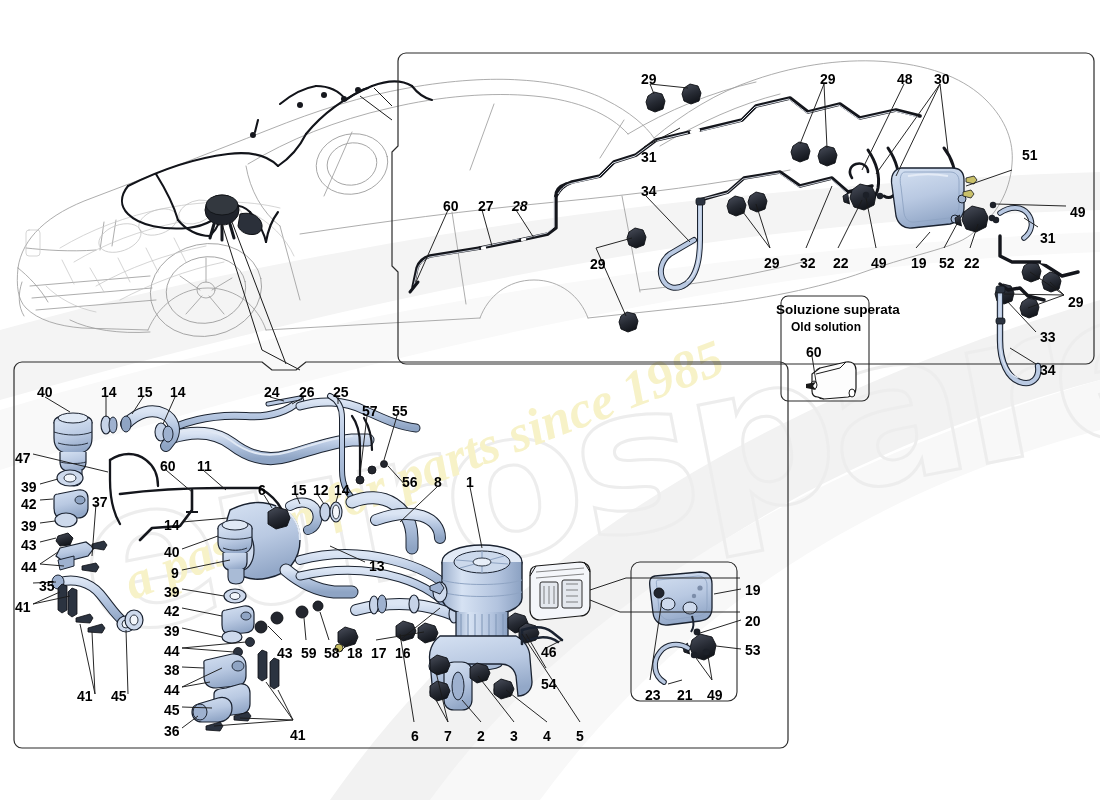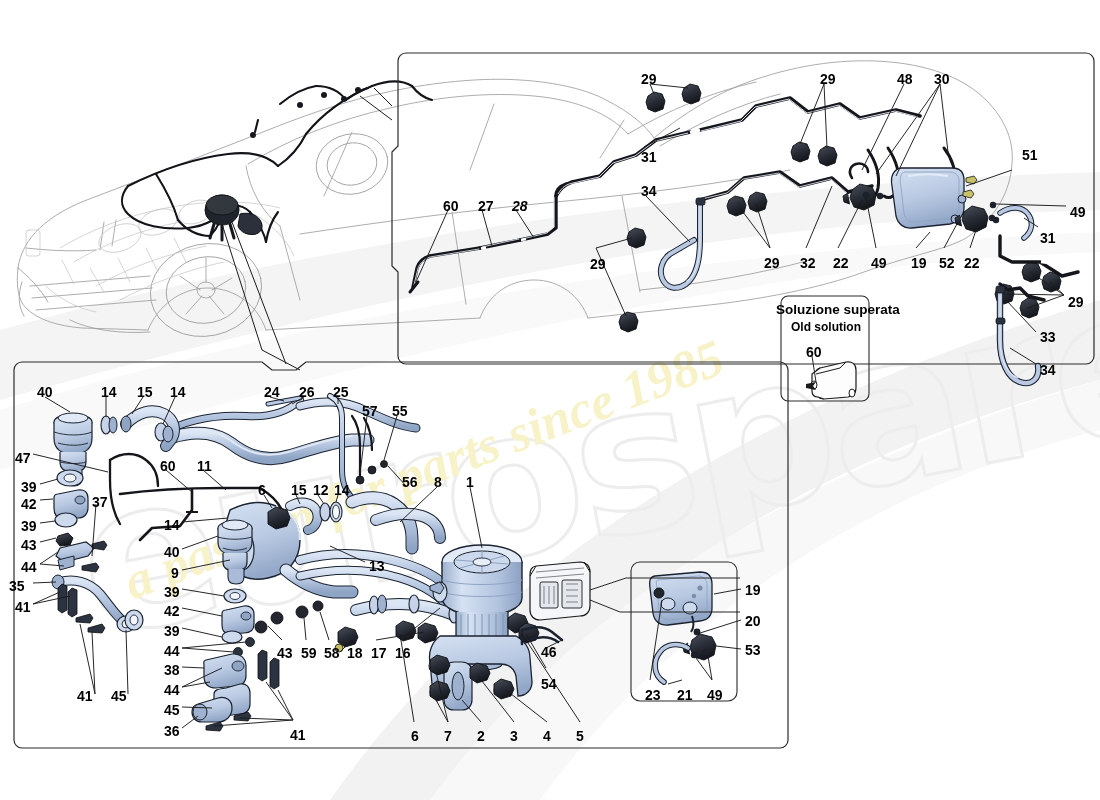--- a/index.html
+++ b/index.html
@@ -782,21 +782,21 @@
       <div class="lbl" style="left: 299px; top: 385px;">26</div>
       <div class="lbl" style="left: 333px; top: 385px;">25</div>
       <div class="lbl" style="left: 362px; top: 404px;">57</div>
       <div class="lbl" style="left: 392px; top: 404px;">55</div>
       <div class="lbl" style="left: 15px; top: 451px;">47</div>
       <div class="lbl" style="left: 21px; top: 480px;">39</div>
       <div class="lbl" style="left: 21px; top: 497px;">42</div>
       <div class="lbl" style="left: 21px; top: 519px;">39</div>
       <div class="lbl" style="left: 21px; top: 538px;">43</div>
       <div class="lbl" style="left: 21px; top: 560px;">44</div>
-      <div class="lbl" style="left: 9px; top: 579px;">35</div>
+      <div class="lbl" style="left: 15px; top: 579px; padding-left: 24px;">35</div>
       <div class="lbl" style="left: 15px; top: 600px;">41</div>
       <div class="lbl" style="left: 92px; top: 495px;">37</div>
       <div class="lbl" style="left: 77px; top: 689px;">41</div>
       <div class="lbl" style="left: 111px; top: 689px;">45</div>
       <div class="lbl" style="left: 160px; top: 459px;">60</div>
       <div class="lbl" style="left: 197px; top: 459px;">11</div>
       <div class="lbl" style="left: 164px; top: 518px;">14</div>
       <div class="lbl" style="left: 164px; top: 545px;">40</div>
       <div class="lbl" style="left: 171px; top: 566px;">9</div>
       <div class="lbl" style="left: 164px; top: 585px;">39</div>

